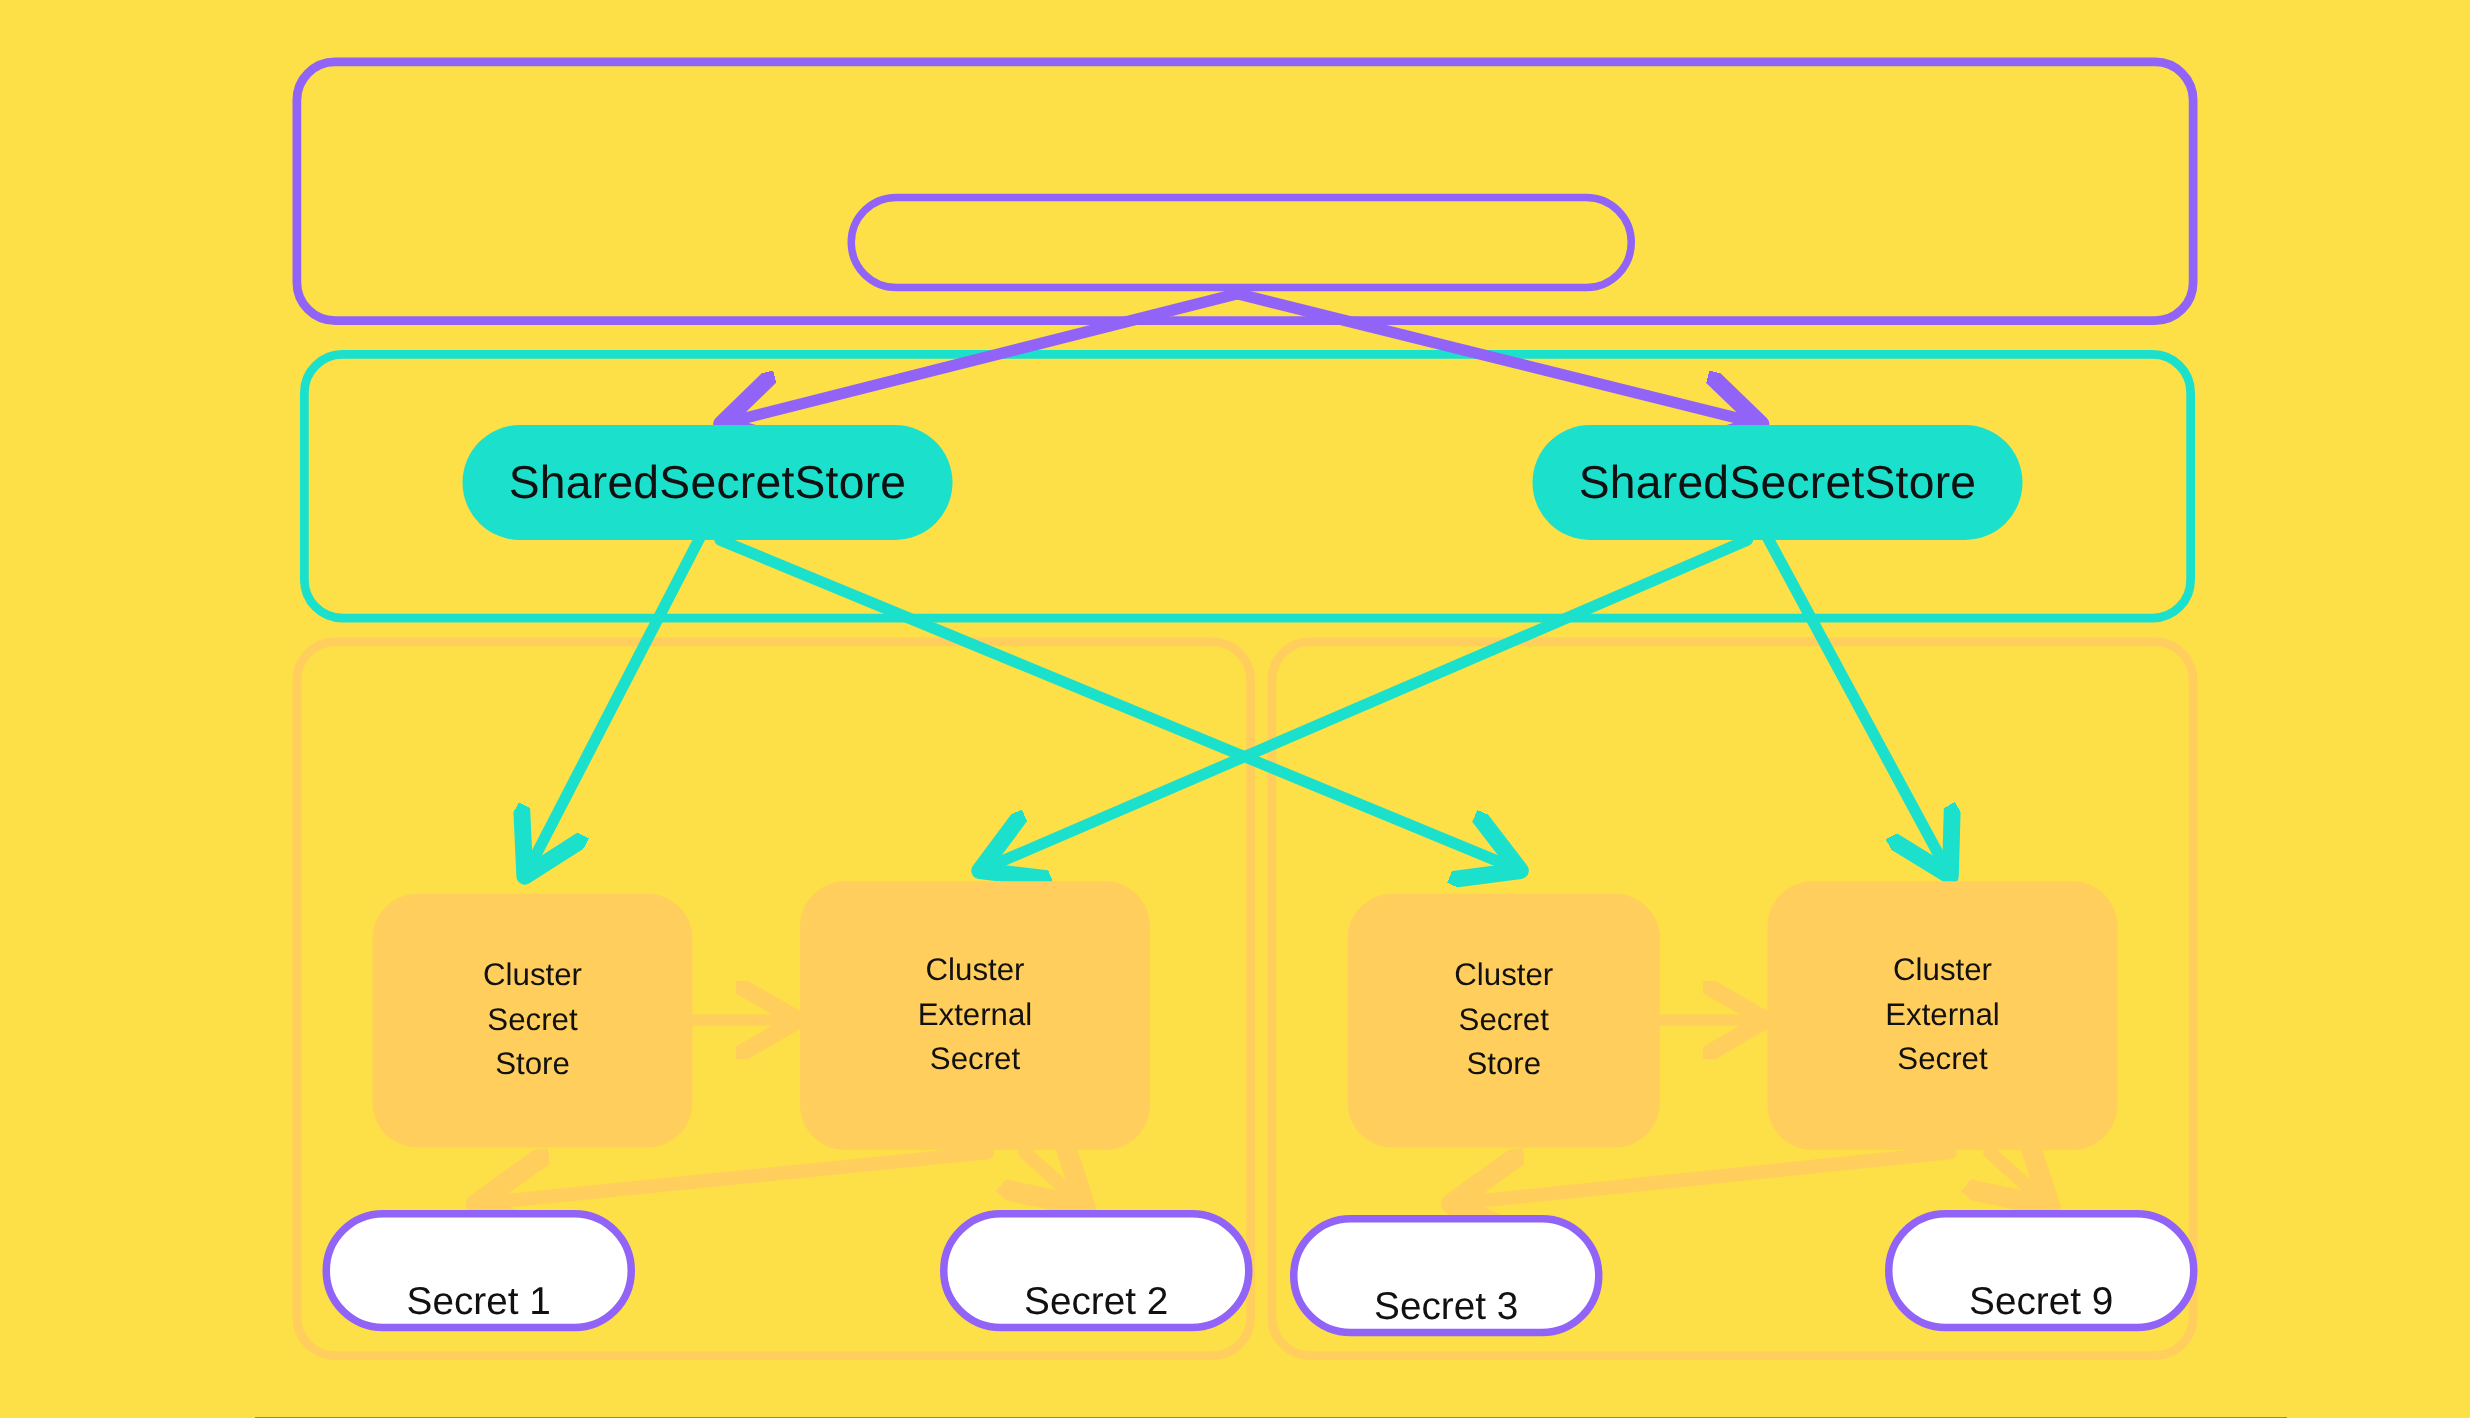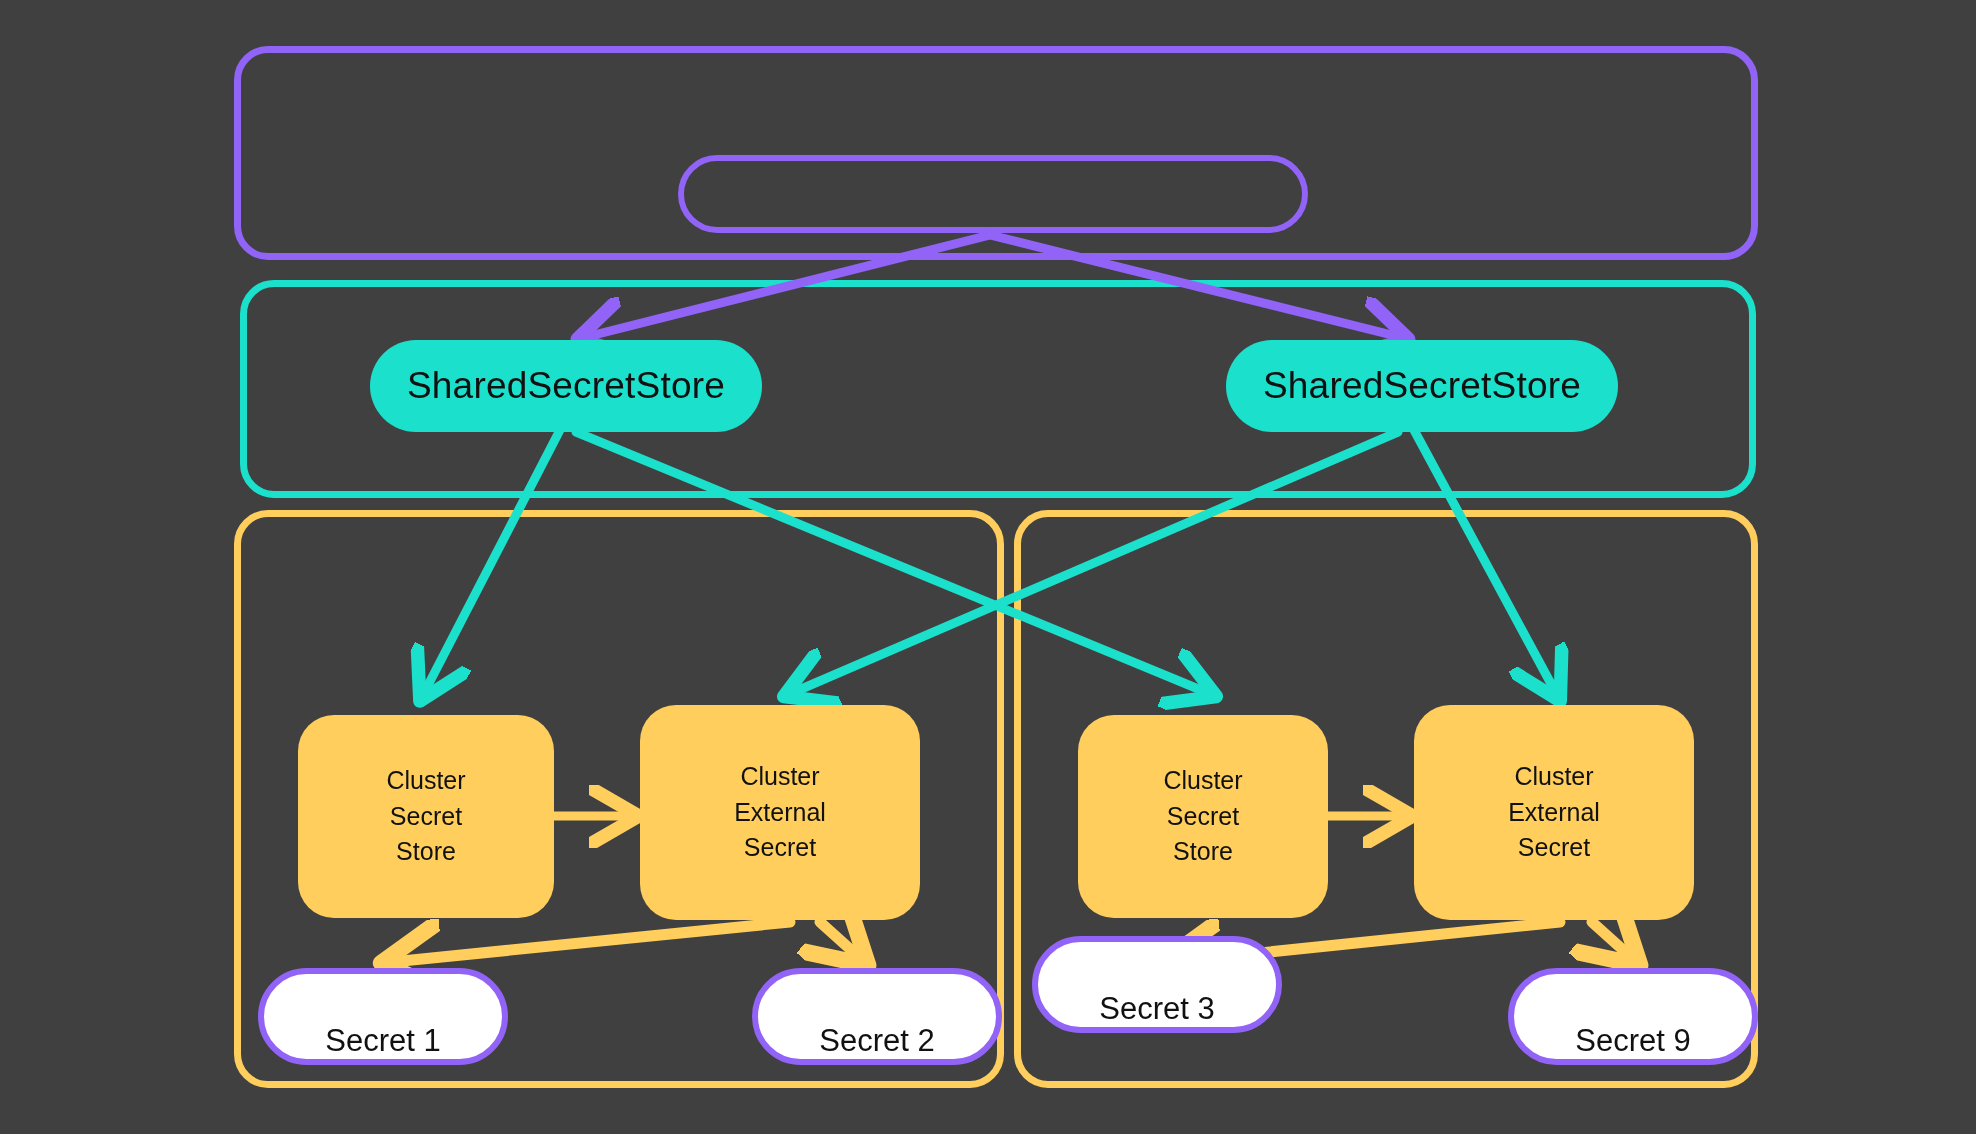--- a/index.html
+++ b/index.html
@@ -1,17 +1,17 @@
 <!DOCTYPE html>
 <html><head>
 <meta charset="utf-8">
 <style>
   html,body{margin:0;padding:0;background:#000;}
   body{width:1976px;height:1134px;overflow:hidden;font-family:"Liberation Sans",sans-serif;}
-  #stage{position:relative;width:1976px;height:1134px;background:#404040;}
+  #stage{position:relative;width:1976px;height:1134px;background:#fde047;}
   svg#canvas{position:absolute;inset:0;width:1976px;height:1134px;}
   .teal-node{
     position:absolute;background:#1BE0CC;border-radius:64px;
     display:flex;align-items:center;justify-content:center;
     font-size:37px;color:#111;letter-spacing:0.2px;
   }
   .yellow-node{
     position:absolute;background:#FFCE5C;border-radius:36px;
     display:flex;flex-direction:column;align-items:center;justify-content:center;
     font-size:25px;color:#111;line-height:1.42;
@@ -113,21 +113,21 @@
   </div>
 
   <div class="secret-node" style="left:258px;top:968px;width:250px;height:97px;">
     <span>Secret 1</span>
   </div>
 
   <div class="secret-node" style="left:752px;top:968px;width:250px;height:97px;">
     <span>Secret 2</span>
   </div>
 
-  <div class="secret-node" style="left:1032px;top:936px;width:250px;height:97px;">
+  <div class="secret-node" style="left:1032px;top:972px;width:250px;height:97px;">
     <span>Secret 3</span>
   </div>
 
   <div class="secret-node" style="left:1508px;top:968px;width:250px;height:97px;">
     <span>Secret 9</span>
   </div>
 
 </div>
 
 </body></html>

